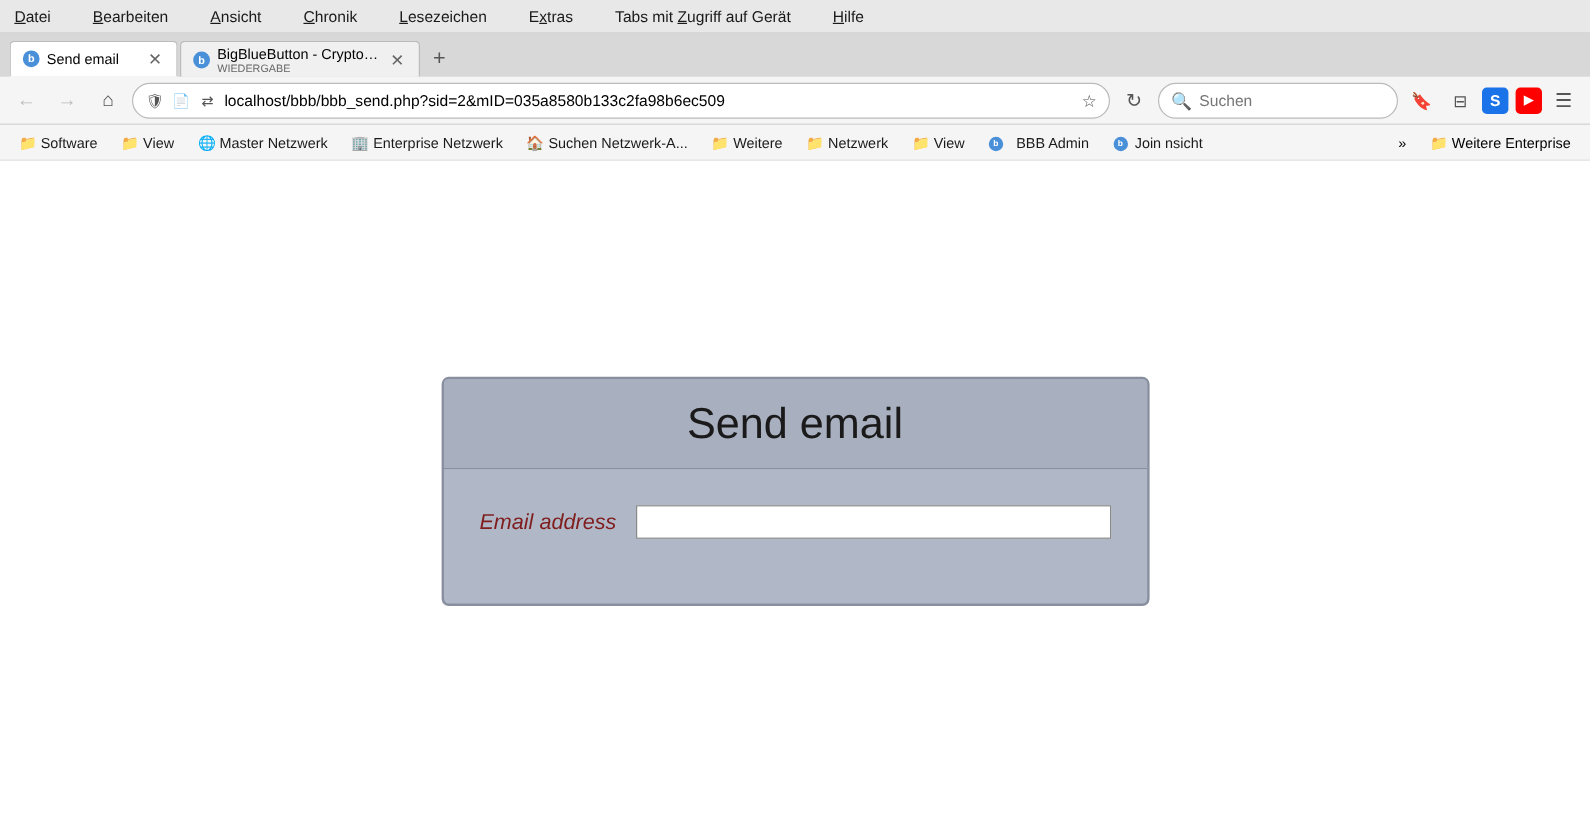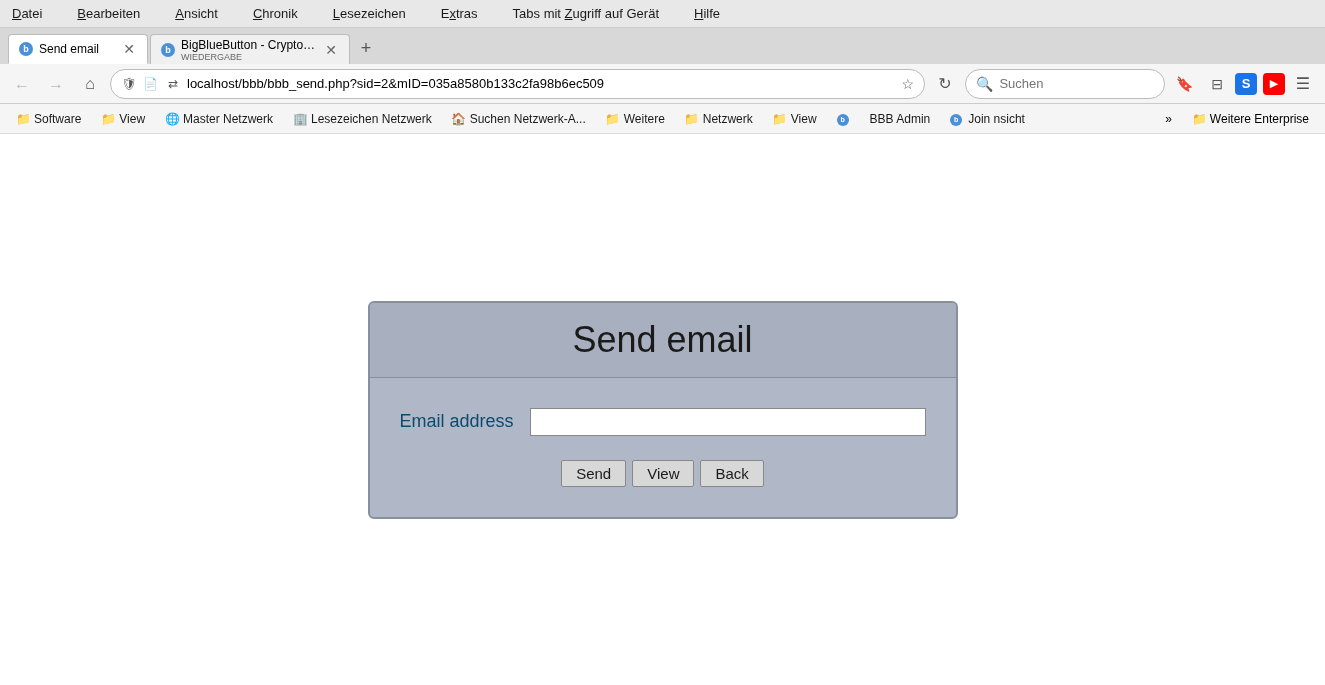--- a/index.html
+++ b/index.html
@@ -46,21 +46,21 @@
 
     
     .page-content { flex: 1; background: white; display: flex; align-items: center; justify-content: center; }
 
     
     .form-box { background: #b0b8c8; border: 2px solid #8890a0; border-radius: 6px; width: 590px; padding: 0; }
     .form-title-bar { background: #a8b0c0; border-bottom: 1px solid #8890a0; padding: 16px 20px; text-align: center; border-radius: 4px 4px 0 0; }
     .form-title { font-size: 36px; font-weight: normal; color: #1a1a1a; }
     .form-body { padding: 30px 30px 30px 30px; }
     .form-row { display: flex; align-items: center; gap: 16px; margin-bottom: 24px; }
-    .form-label { font-size: 18px; color: #0c4a6e; white-space: nowrap; }
+    .form-label { font-size: 18px; color: #7f1d1d; white-space: nowrap; font-style: italic; }
     .form-input { flex: 1; height: 28px; border: 1px solid #888; background: white; padding: 0 4px; font-size: 14px; outline: none; }
     .form-buttons { display: flex; align-items: center; justify-content: center; gap: 6px; }
     .form-btn { padding: 4px 14px; background: #d8d8d8; border: 1px solid #888; border-radius: 2px; font-size: 15px; cursor: pointer; color: #1a1a1a; }
 
     
     .bbb-icon { width: 14px; height: 14px; border-radius: 50%; background: #4a90d9; display: flex; align-items: center; justify-content: center; color: white; font-size: 9px; font-weight: bold; flex-shrink: 0; }
     .bbb-icon-sm { width: 12px; height: 12px; border-radius: 50%; background: #4a90d9; display: inline-flex; align-items: center; justify-content: center; color: white; font-size: 7px; font-weight: bold; }
   </style>
 </head>
 <body>
@@ -128,41 +128,41 @@
     <div class="bookmark-item">
       <span>📁</span>
       <span>View</span>
     </div>
     <div class="bookmark-item">
       <span>🌐</span>
       <span>Master Netzwerk</span>
     </div>
     <div class="bookmark-item">
       <span>🏢</span>
-      <span>Lesezeichen Netzwerk</span>
+      <span>Enterprise Netzwerk</span>
     </div>
     <div class="bookmark-item">
       <span>🏠</span>
       <span>Suchen Netzwerk-A...</span>
     </div>
     <div class="bookmark-item">
       <span>📁</span>
       <span>Weitere</span>
     </div>
     <div class="bookmark-item">
       <span>📁</span>
       <span>Netzwerk</span>
     </div>
     <div class="bookmark-item">
       <span>📁</span>
       <span>View</span>
     </div>
     <div class="bookmark-item">
       <span><span class="bbb-icon-sm">b</span></span>
-      <span style="margin-left:18px;text-align:center;">BBB Admin</span>
+      <span style="margin-left:8px;text-align:center;">BBB Admin</span>
     </div>
     <div class="bookmark-item">
       <span><span class="bbb-icon-sm">b</span></span>
       <span style="margin-left:3px;">Join nsicht</span>
     </div>
     <div class="bookmark-more">
       <span>»</span>
     </div>
     <div class="further-bookmarks">
       <span>📁</span>
@@ -173,22 +173,17 @@
   <div class="page-content">
     <div class="form-box">
       <div class="form-title-bar">
         <h1 class="form-title">Send email</h1>
       </div>
       <div class="form-body">
         <div class="form-row">
           <label class="form-label">Email address</label>
           <input class="form-input" type="email" placeholder="" style="">
         </div>
-        <div class="form-buttons">
-          <button class="form-btn">Send</button>
-          <button class="form-btn">View</button>
-          <button class="form-btn">Back</button>
-        </div>
       </div>
     </div>
   </div>
 
 </div>
 
 </body></html>

